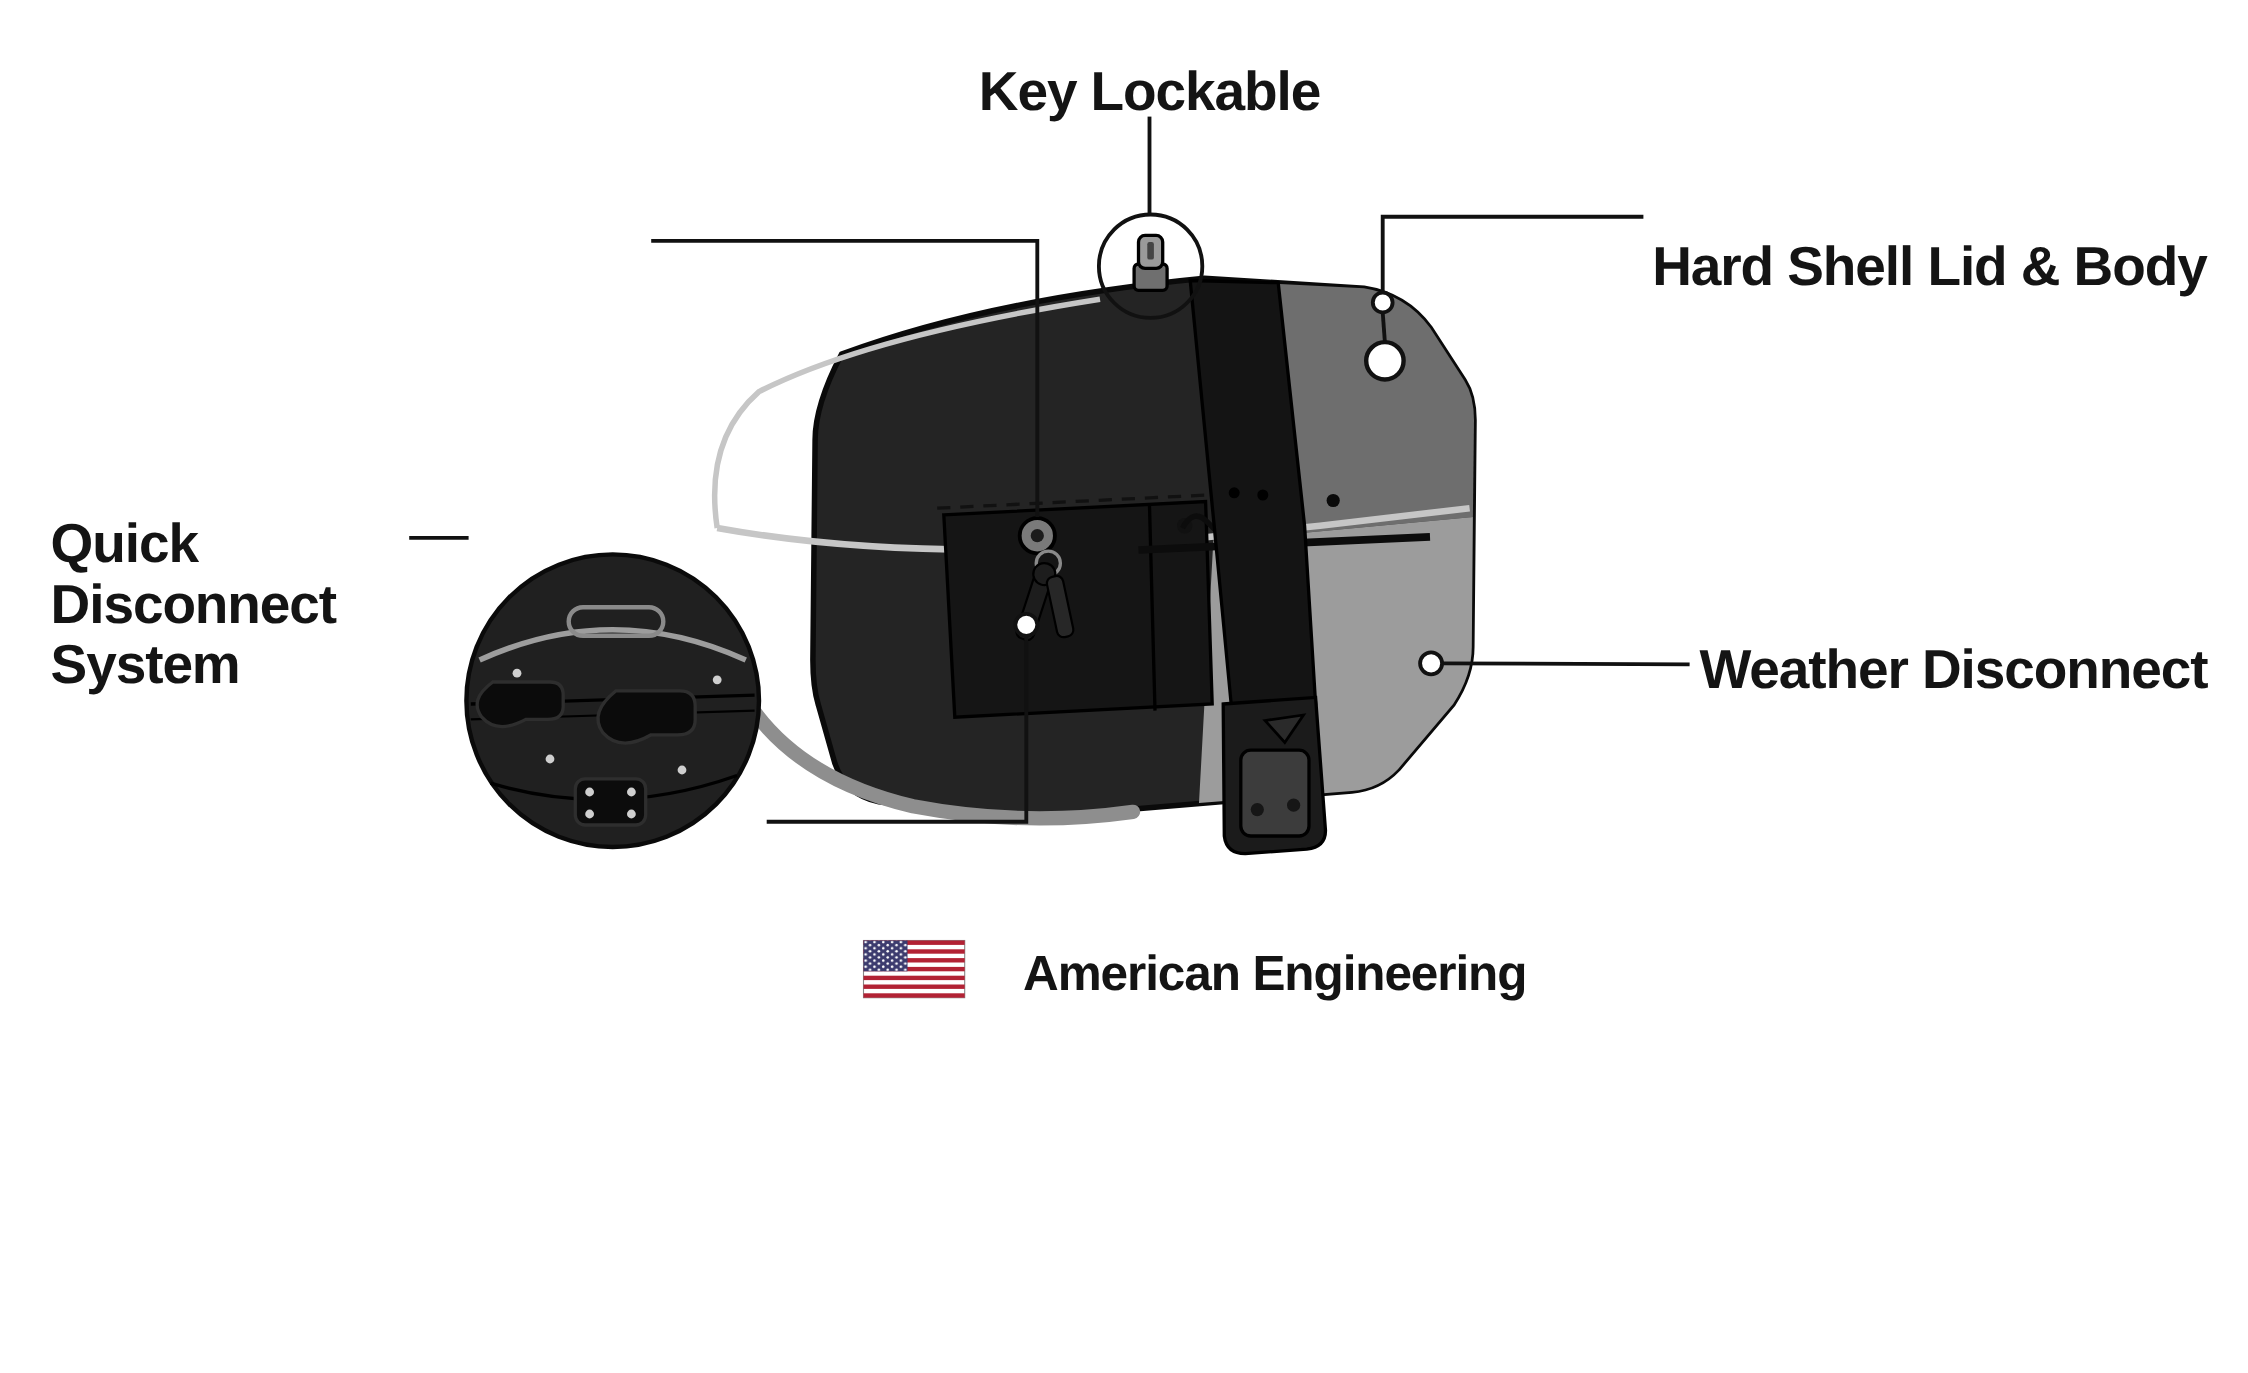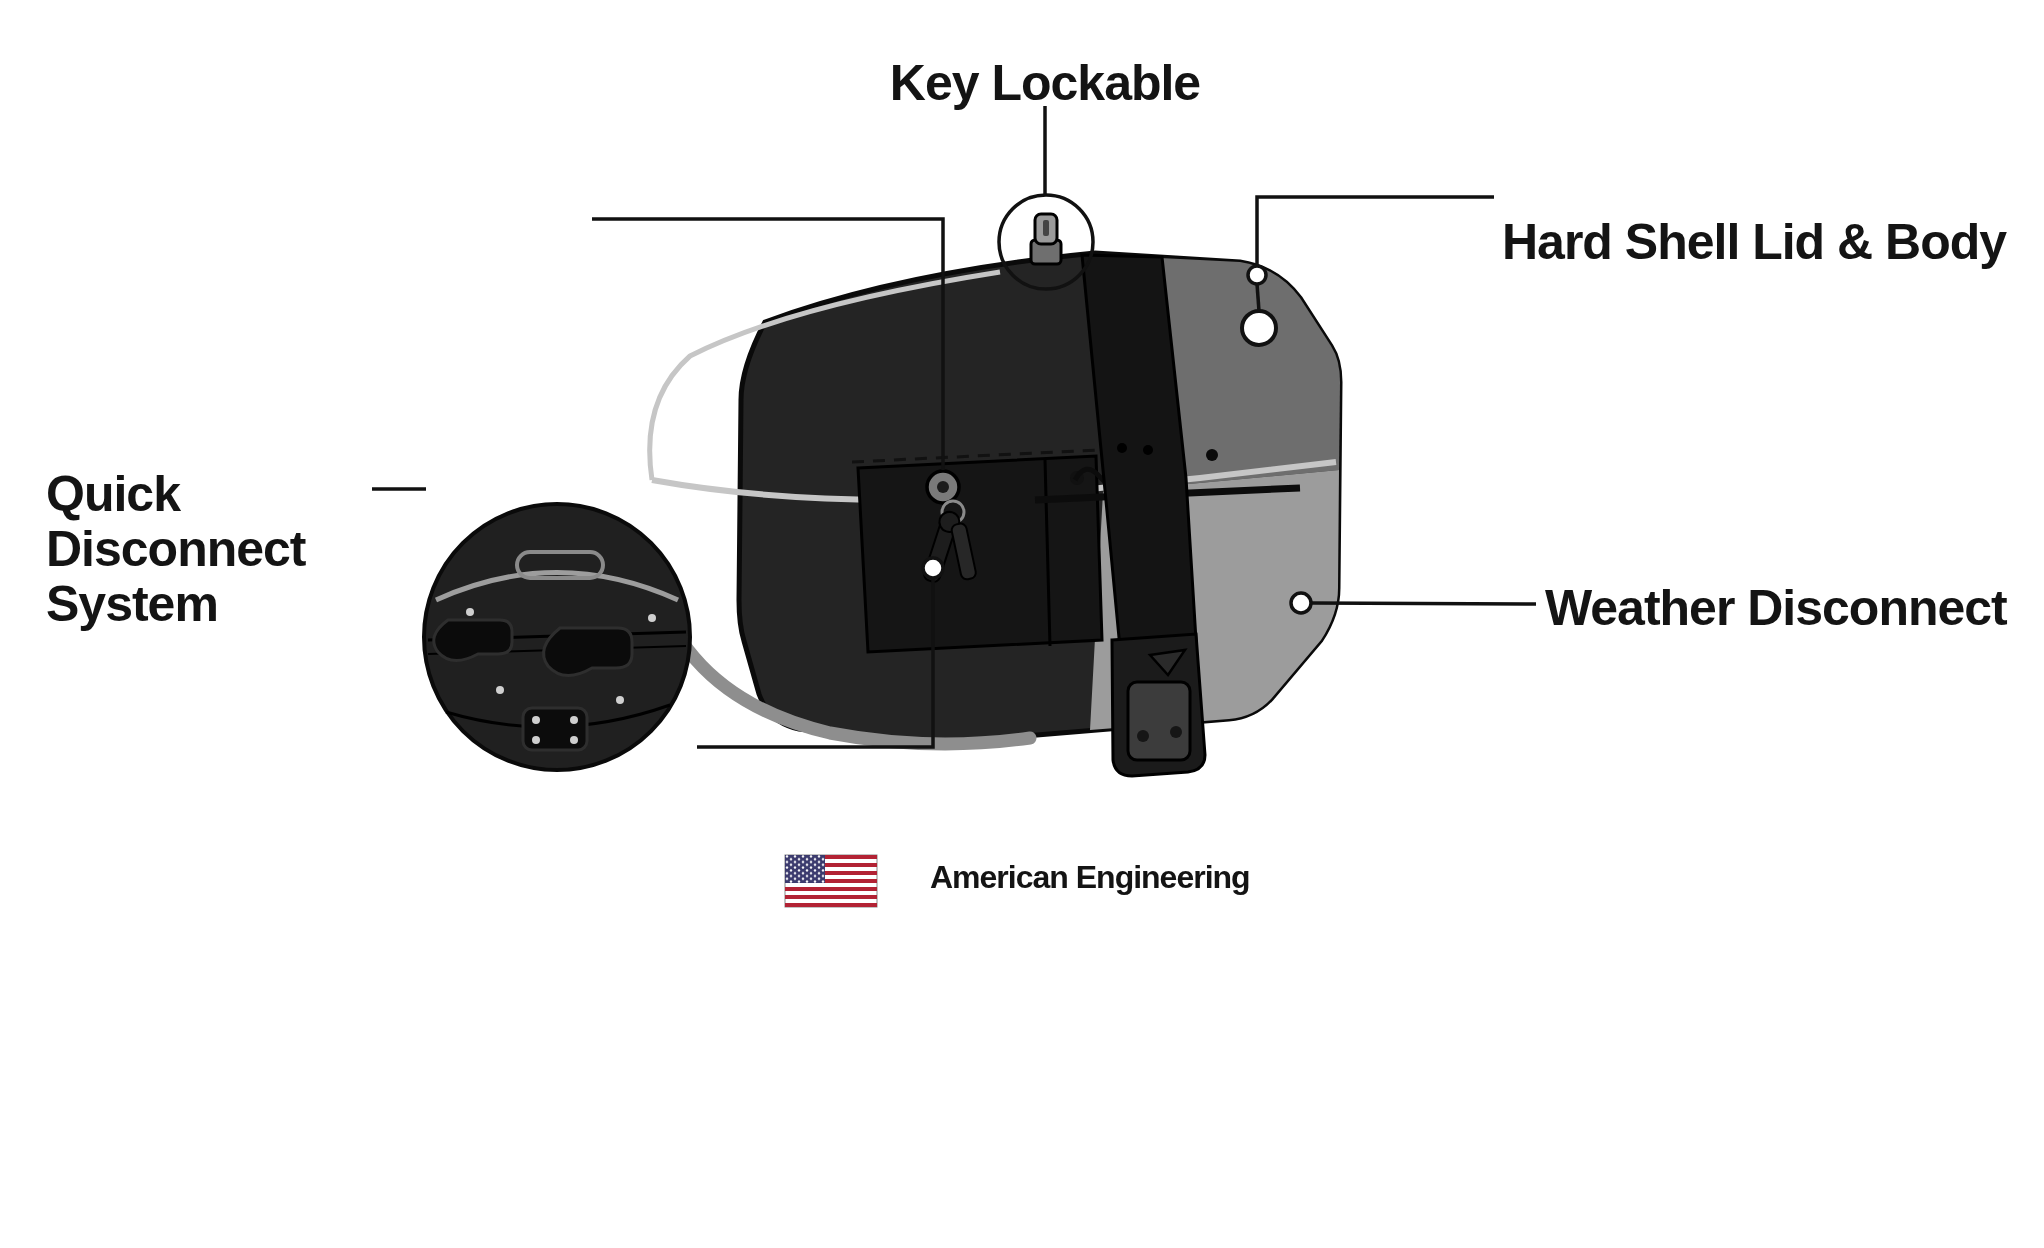--- a/index.html
+++ b/index.html
@@ -9,21 +9,21 @@
   }
   .art{position:absolute;left:0;top:0;width:2044px;height:1248px;}
   .label{
     position:absolute;font-weight:700;font-size:50px;line-height:1.1;
     color:#141414;letter-spacing:-1px;white-space:nowrap;
   }
   .label.wrap{white-space:normal;}
   .label.center{text-align:center;}
   .label.rightalign{text-align:right;}
   .footer-label{
-    position:absolute;font-weight:700;font-size:32px;color:#141414;
+    position:absolute;font-weight:700;font-size:45px;color:#141414;
     letter-spacing:-1px;white-space:nowrap;
   }
 </style>
 </head>
 <body>
 
 <div class="stage">
 
   <svg class="art" viewBox="0 0 2044 1248" aria-hidden="true">
     <defs>

